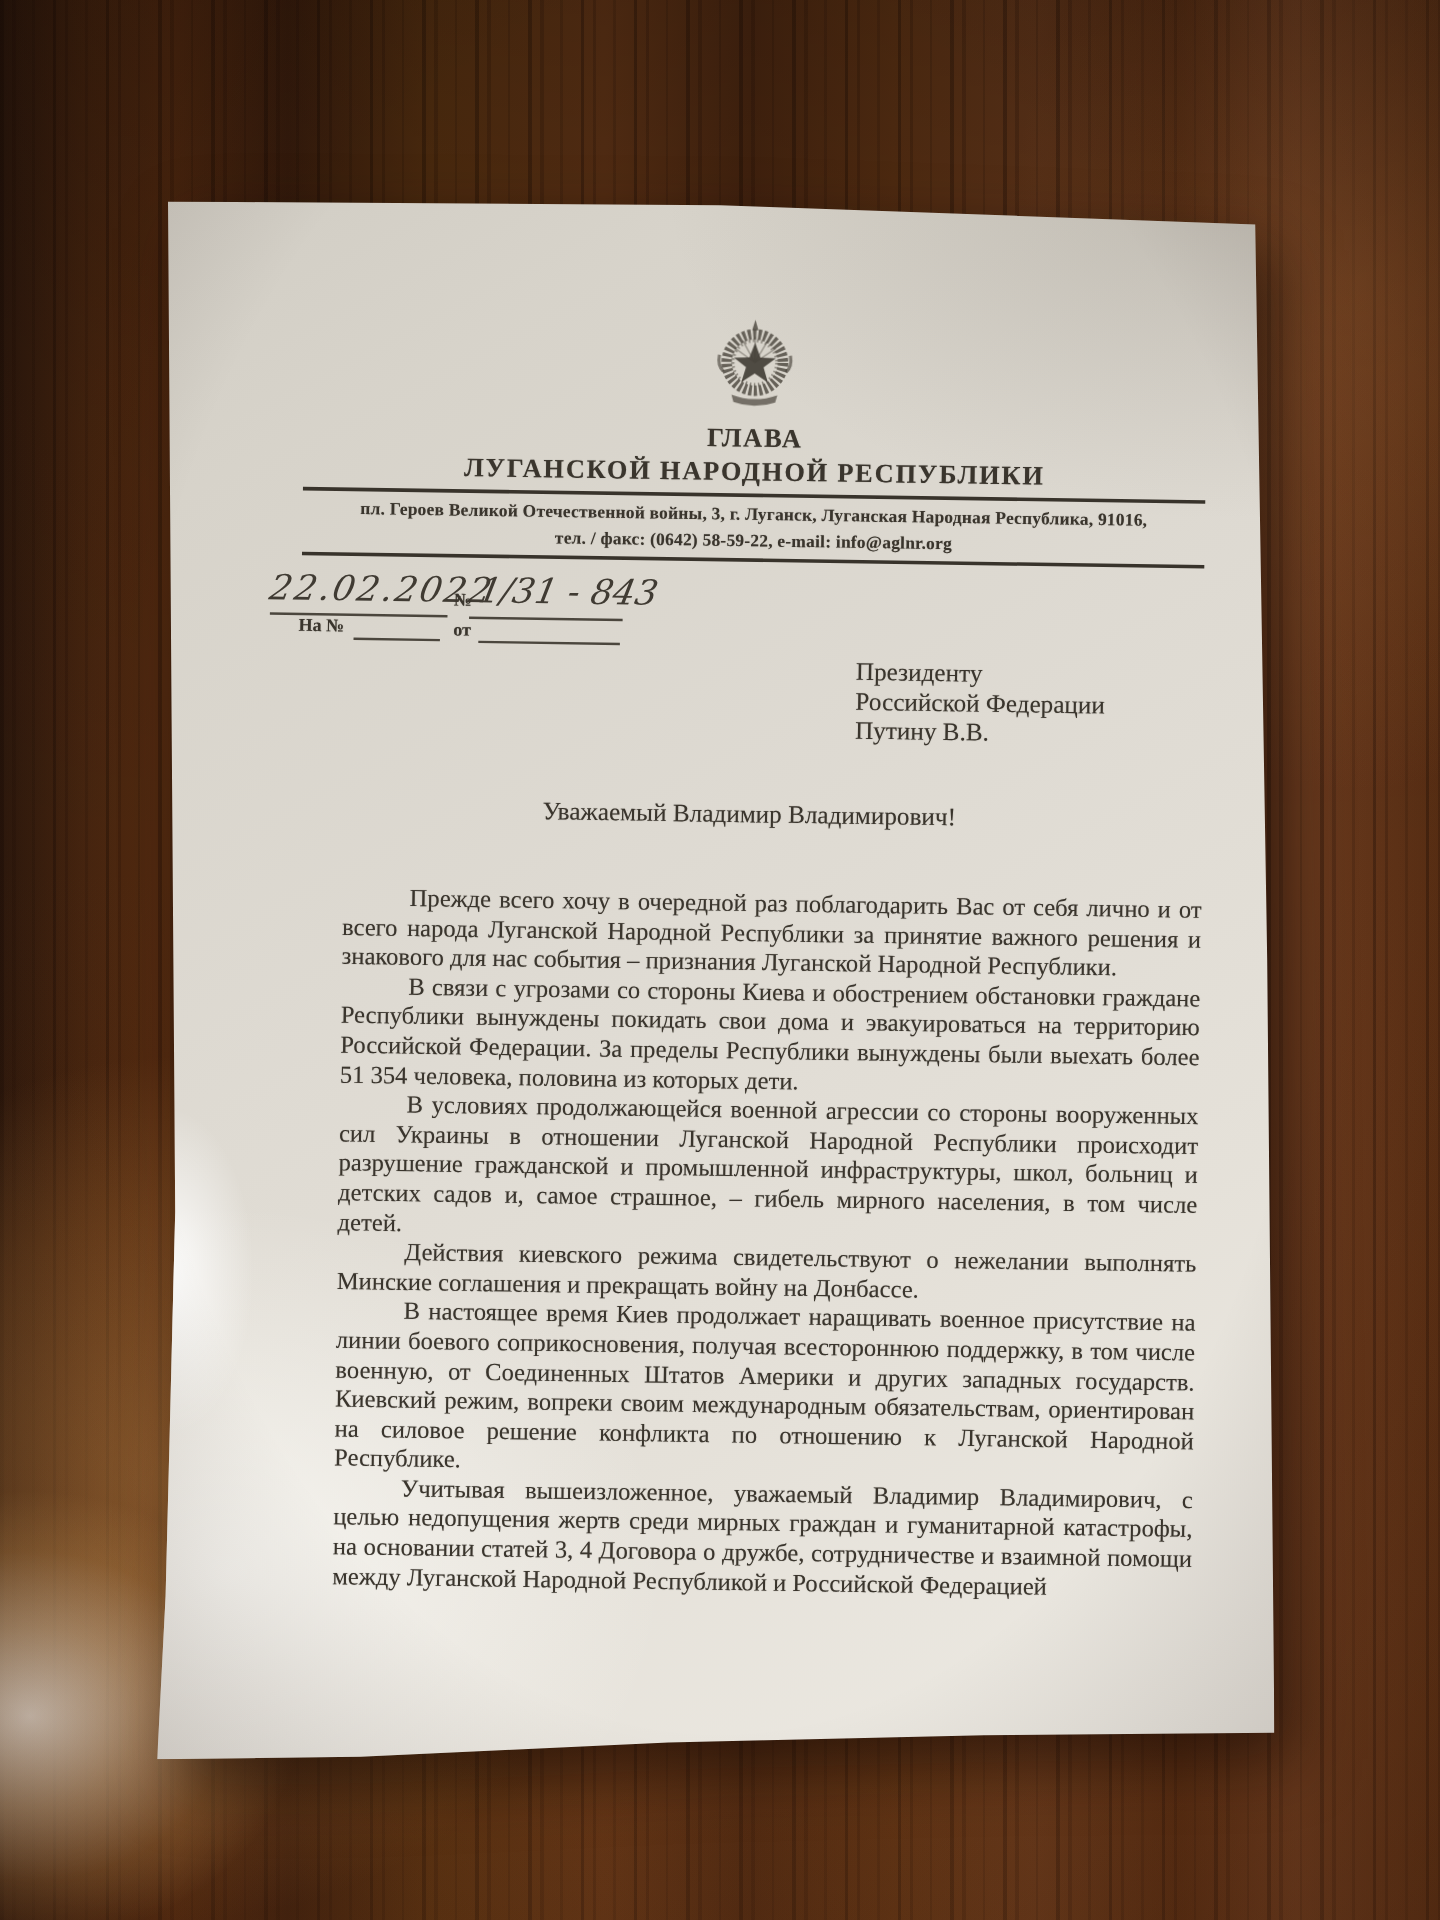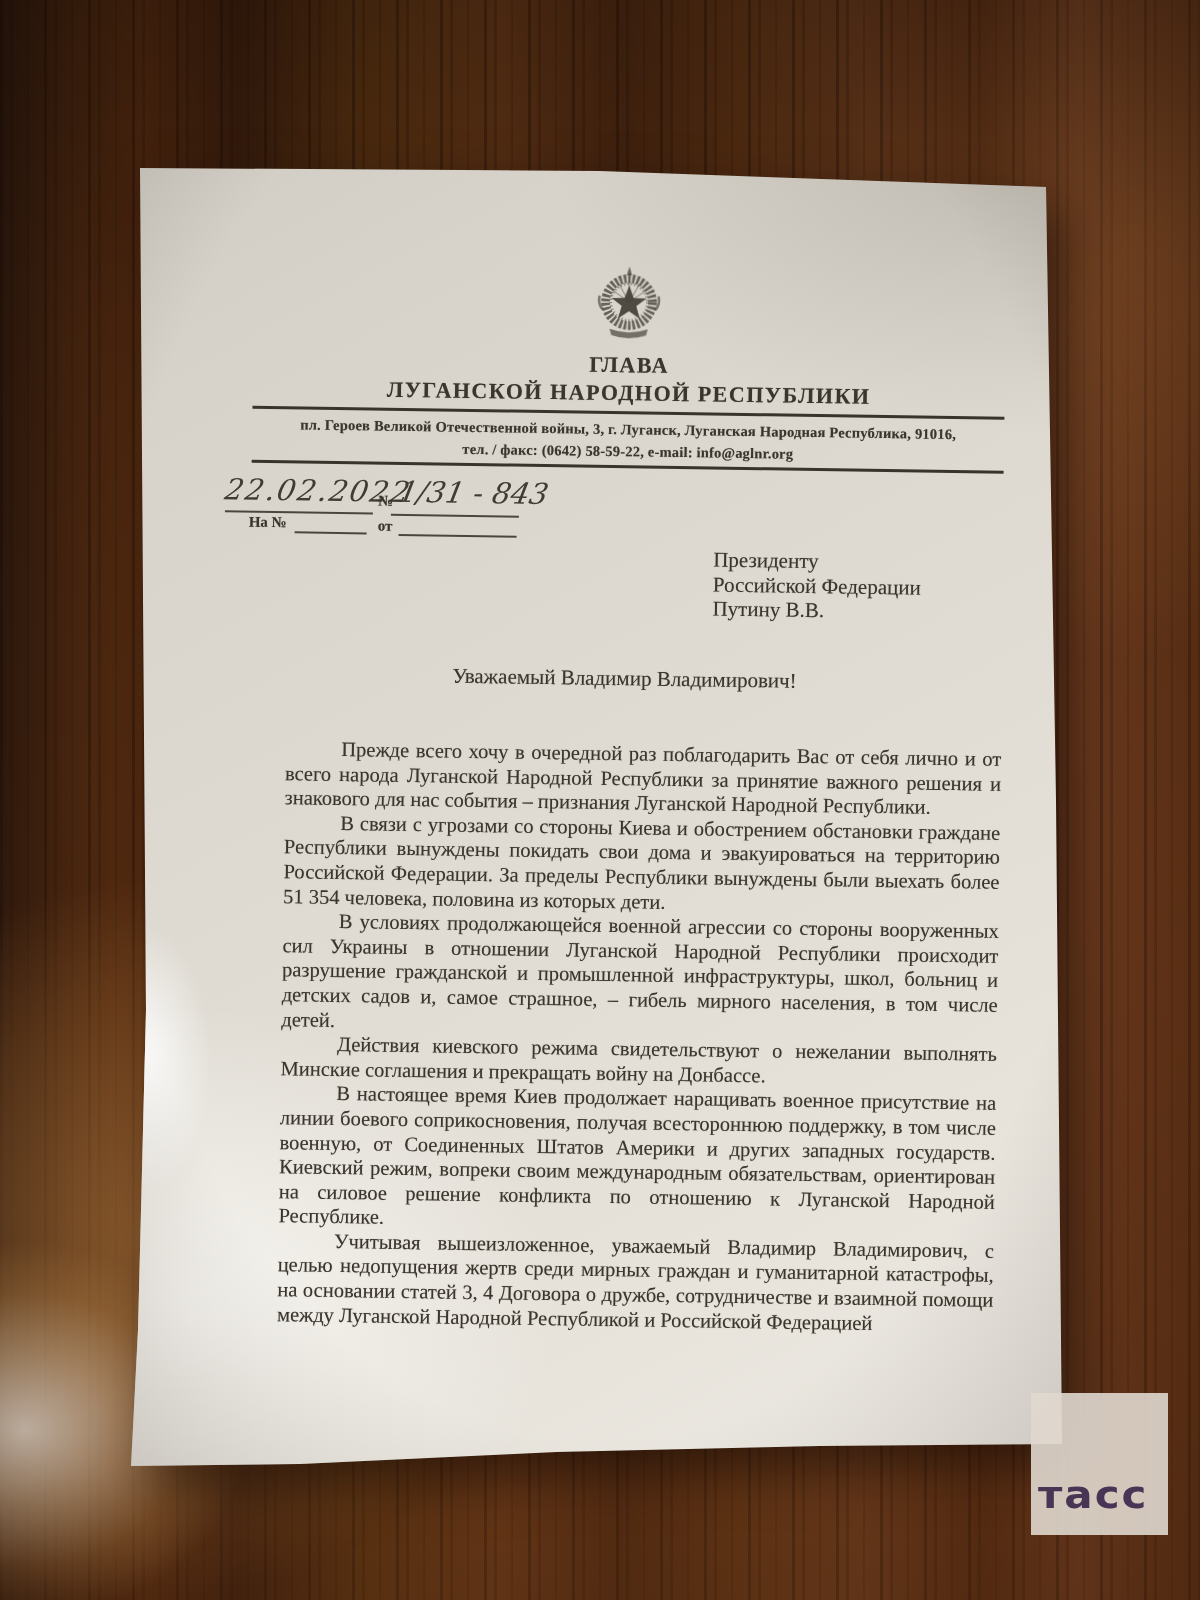--- a/index.html
+++ b/index.html
@@ -125,17 +125,14 @@
           <p>В настоящее время Киев продолжает наращивать военное присутствие на линии боевого соприкосновения, получая всестороннюю поддержку, в том числе военную, от Соединенных Штатов Америки и других западных государств. Киевский режим, вопреки своим международным обязательствам, ориентирован на силовое решение конфликта по отношению к Луганской Народной Республике.</p>
           <p>Учитывая вышеизложенное, уважаемый Владимир Владимирович, с целью недопущения жертв среди мирных граждан и гуманитарной катастрофы, на основании статей 3, 4 Договора о дружбе, сотрудничестве и взаимной помощи между Луганской Народной Республикой и Российской Федерацией</p>
         </div>
 
       </div>
     </div>
   </div>
 
   <div class="vignette"></div>
 
-  <div class="watermark">
-    <div class="watermark-text">тасс</div>
-  </div>
 
 </div>
 
 </body></html>

